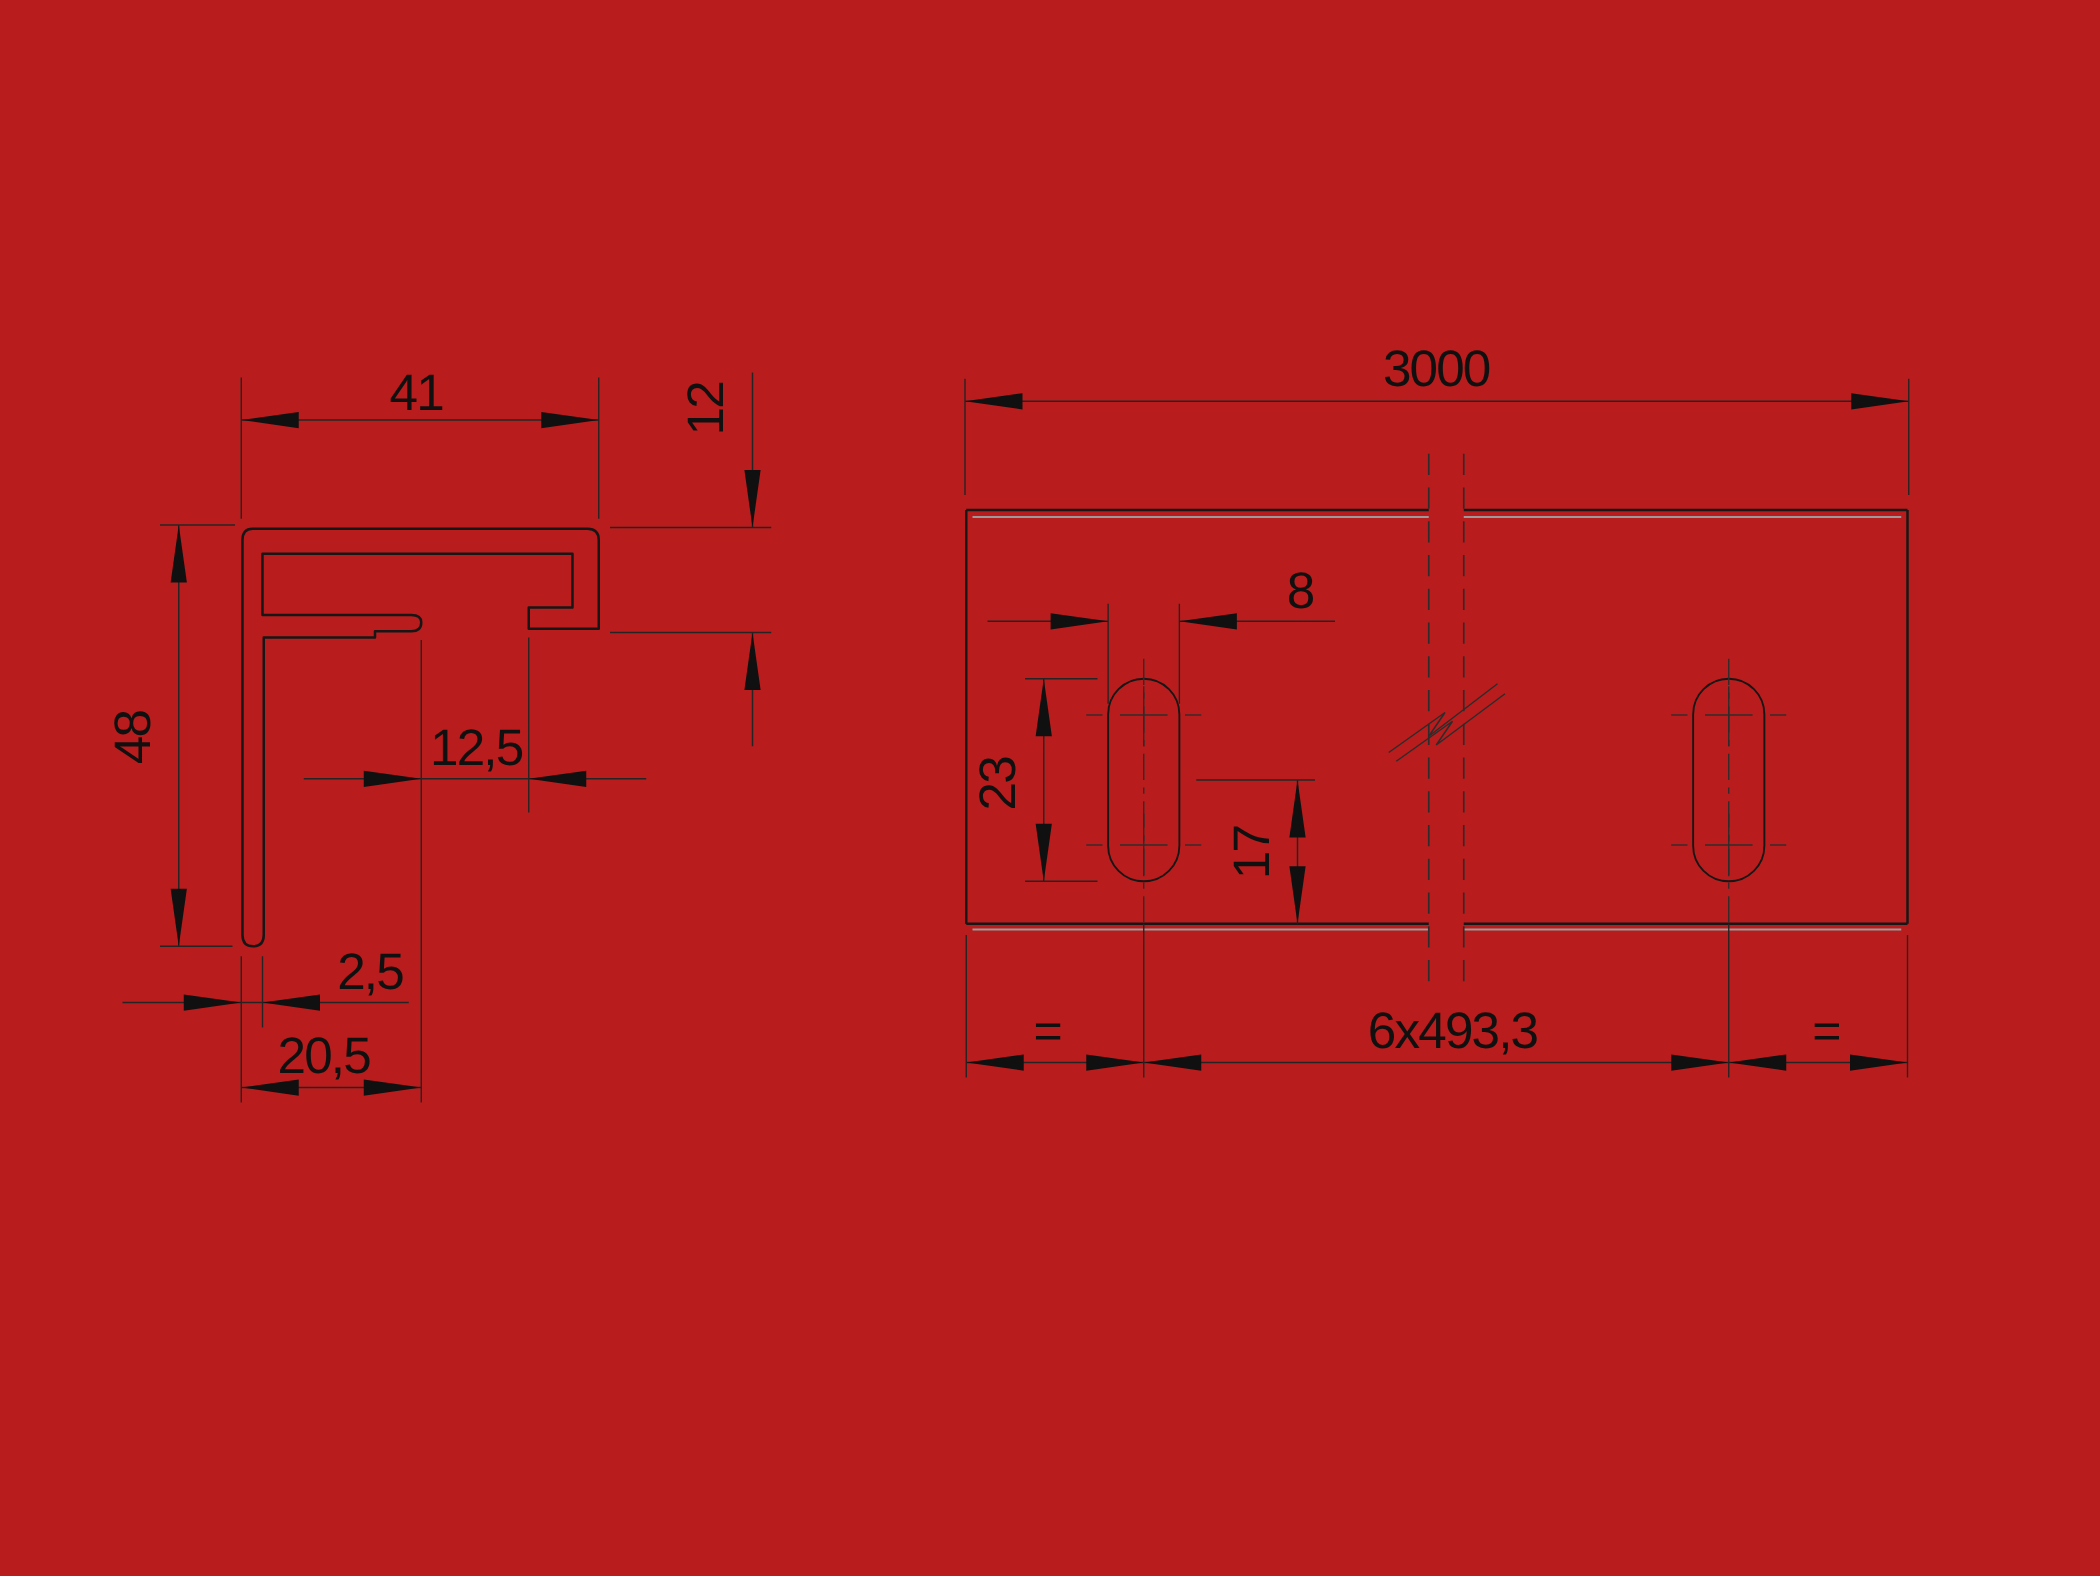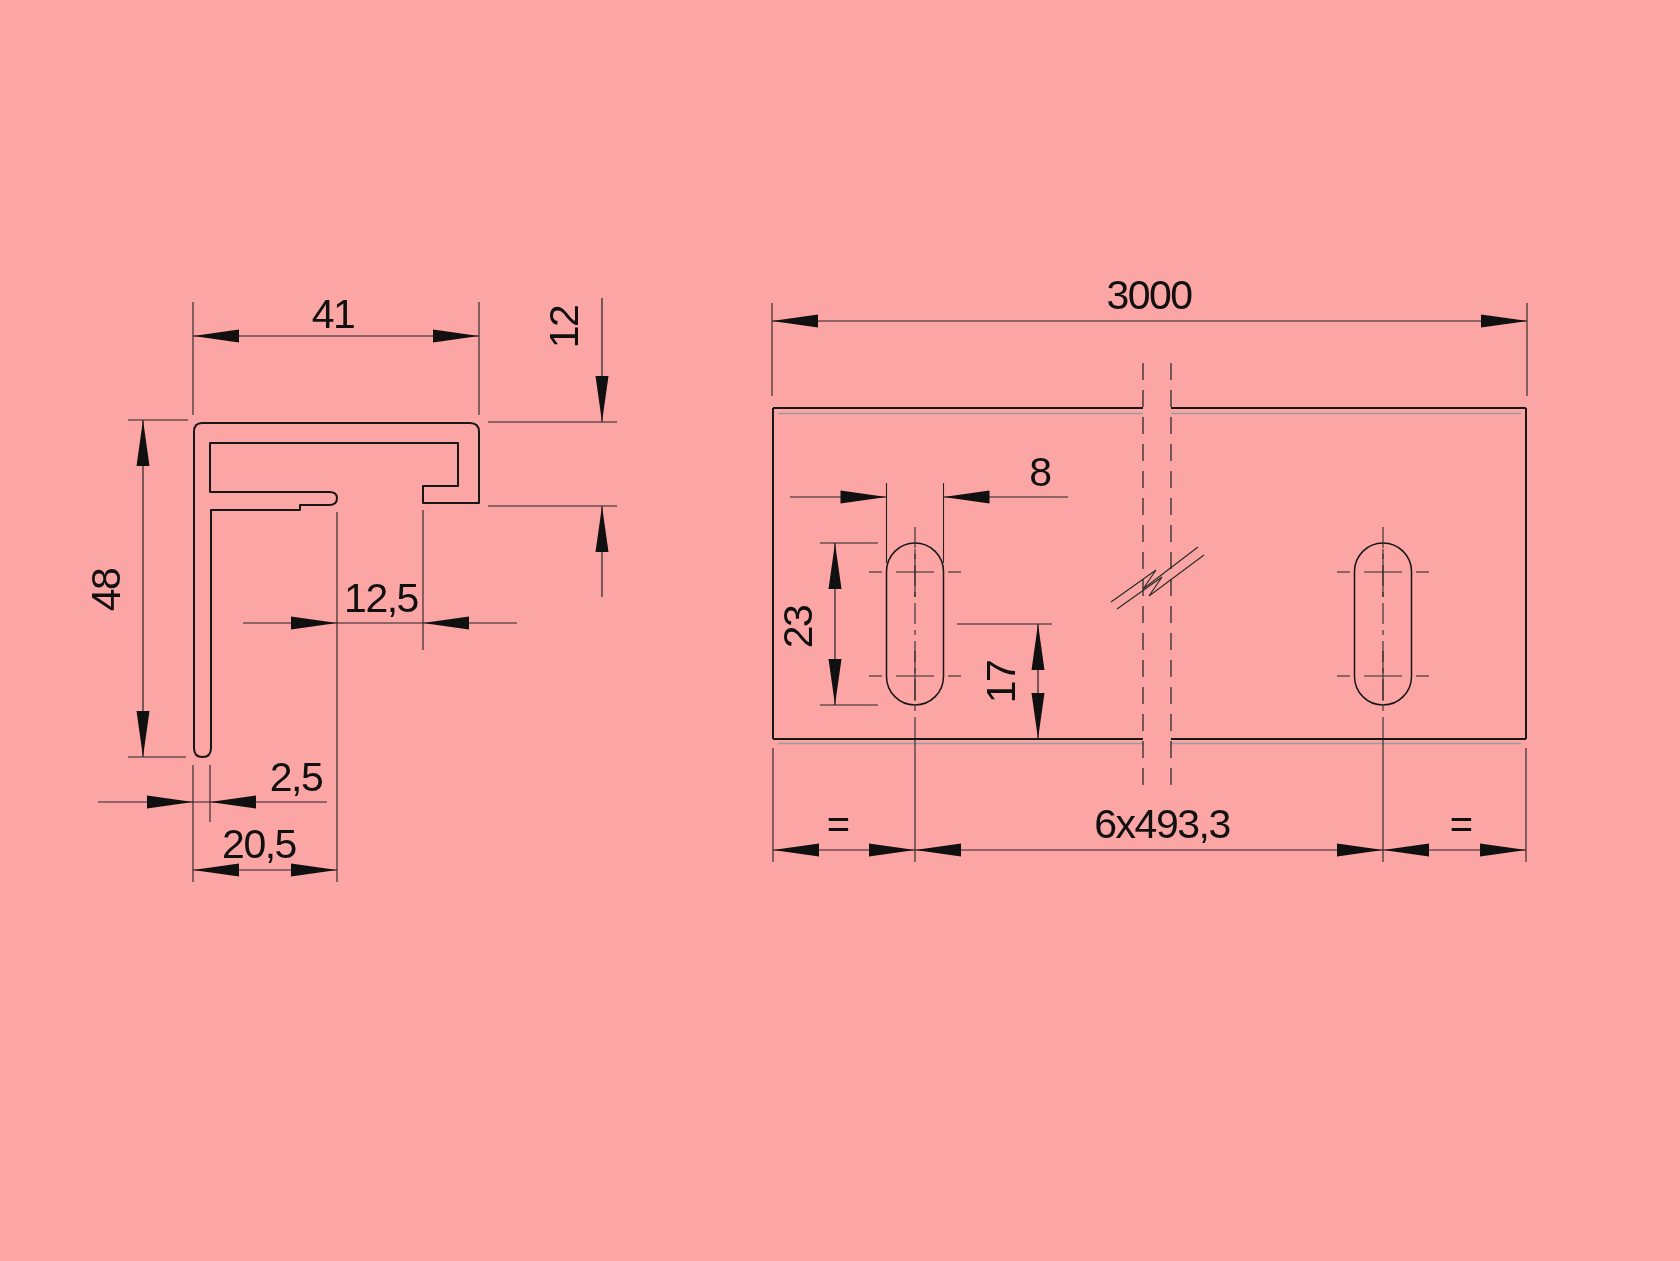--- a/index.html
+++ b/index.html
@@ -1,16 +1,16 @@
 <!DOCTYPE html>
 <html><head>
 <meta charset="utf-8">
 <style>
   html,body{margin:0;padding:0;background:#ffffff;}
-  .canvas{position:relative;width:1680px;height:1261px;background:#fca5a5;overflow:hidden;}
+  .canvas{position:relative;width:1680px;height:1261px;background:#b91c1c;overflow:hidden;}
   svg{display:block;}
   .outline{fill:none;stroke:#161616;stroke-width:2px;stroke-linejoin:round;}
   .edge{stroke:#161616;stroke-width:2px;fill:none;}
   .edge-thin{stroke:#9b9b9b;stroke-width:1.6px;fill:none;}
   .dimline{stroke:#242424;stroke-width:1.2px;fill:none;}
   .extline{stroke:#242424;stroke-width:1.1px;fill:none;}
   .centerline{stroke:#2c2c2c;stroke-width:1.1px;fill:none;stroke-dasharray:21 6 5 6;}
   .centertick{stroke:#2c2c2c;stroke-width:1.1px;fill:none;}
   .breakline{stroke:#2c2c2c;stroke-width:1.3px;fill:none;stroke-dasharray:17 10;}
   .bolt{stroke:#2c2c2c;stroke-width:1.2px;fill:none;stroke-linejoin:miter;}

